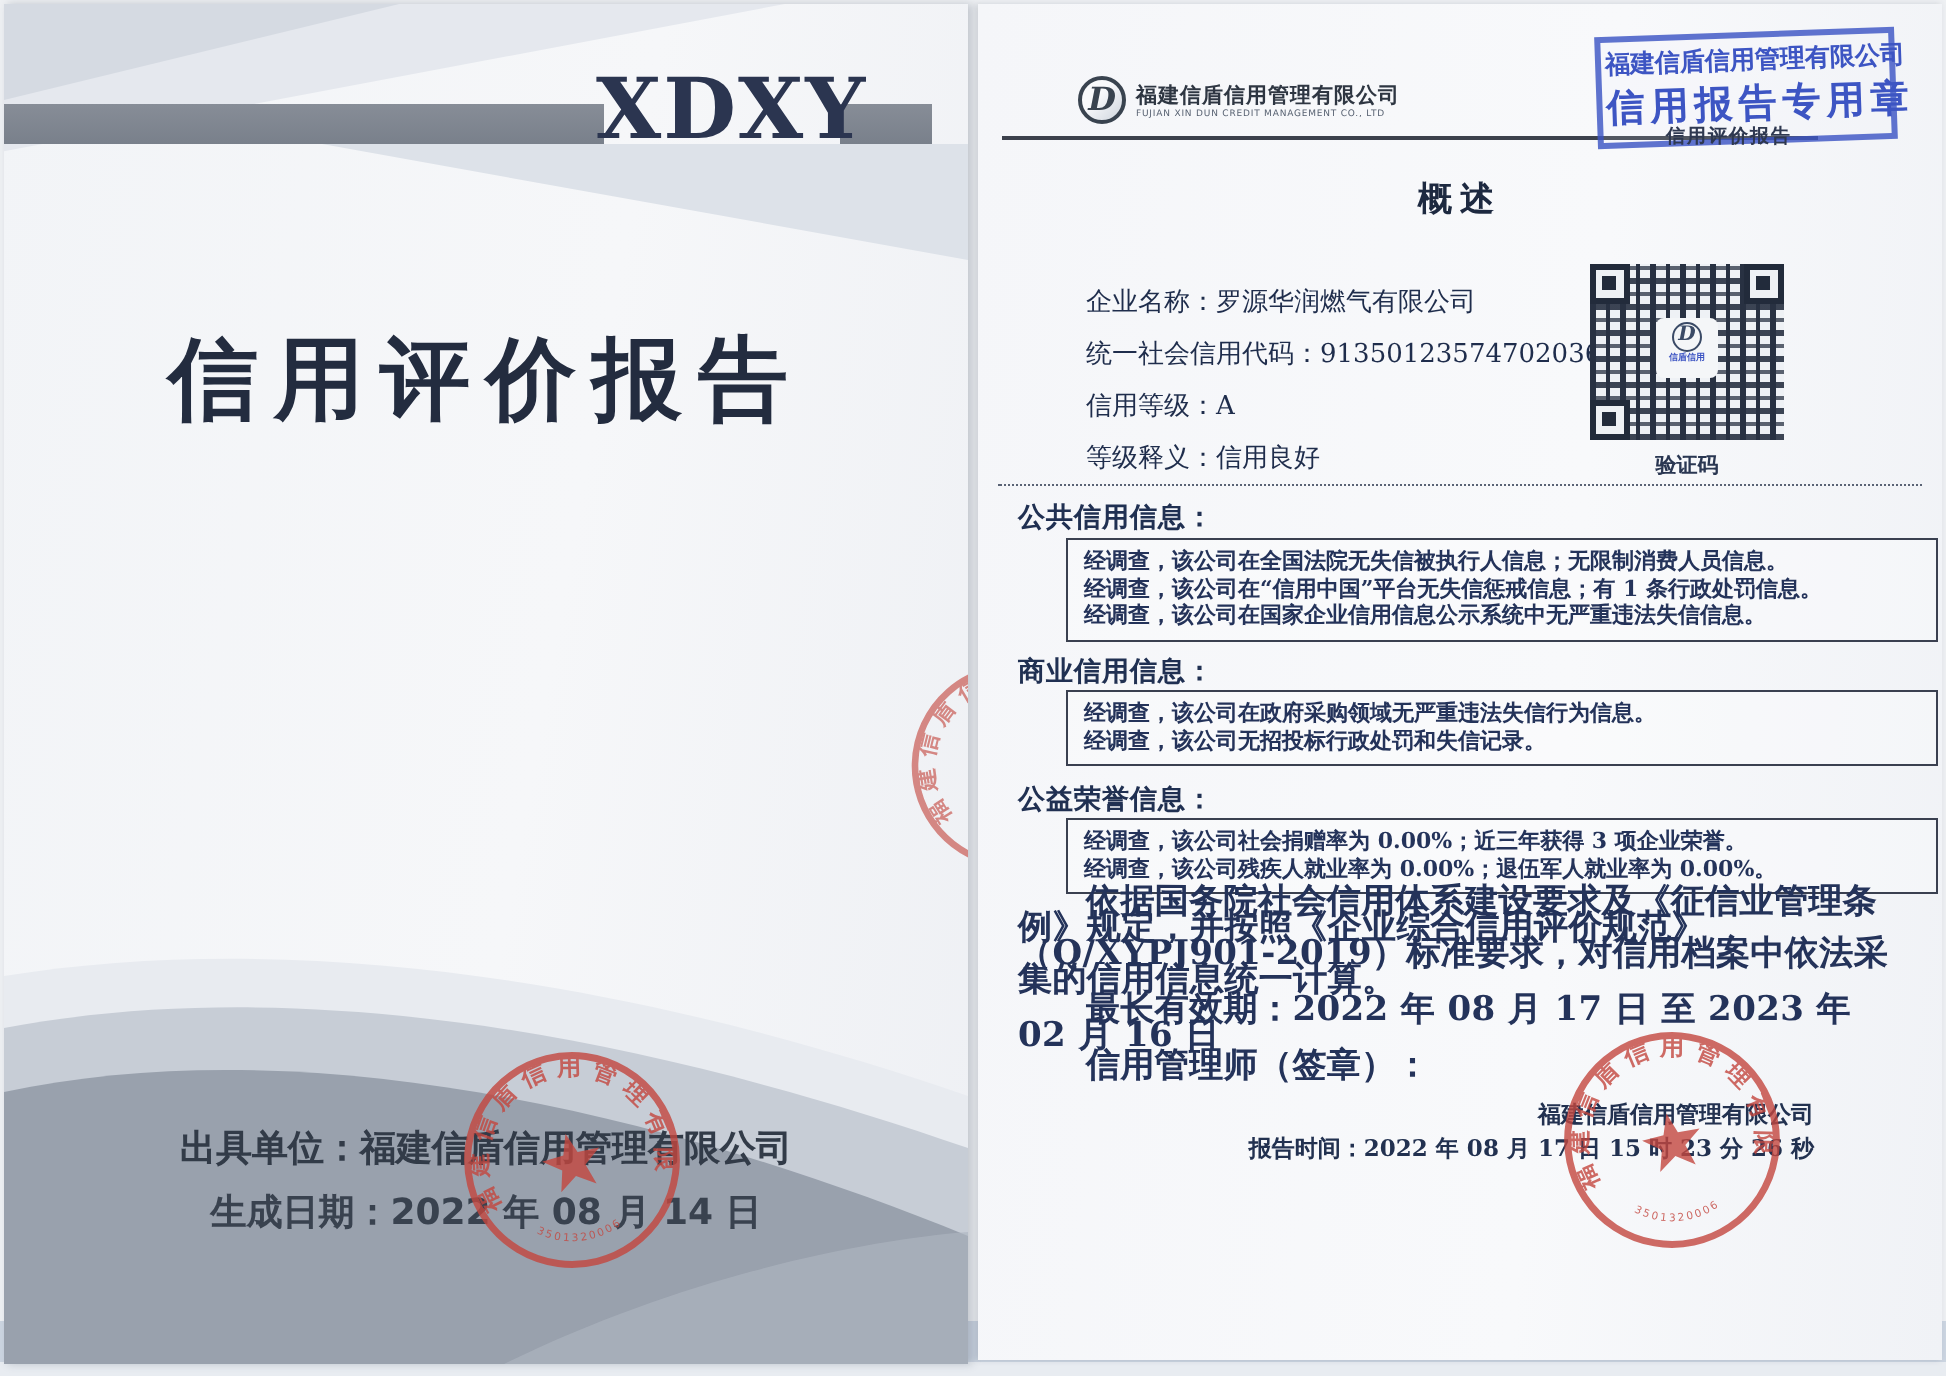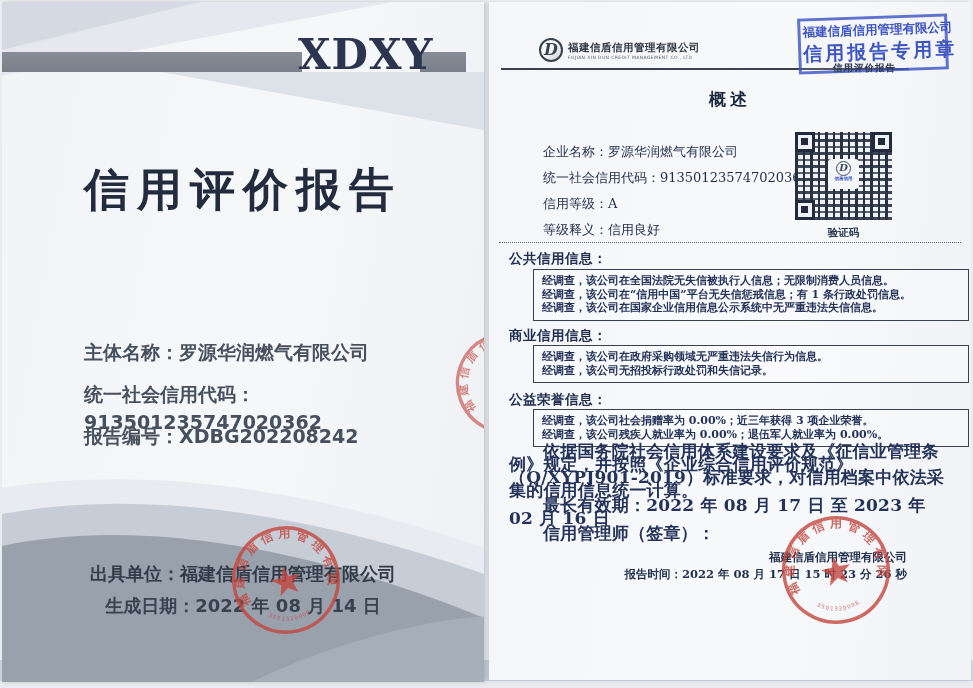--- a/index.html
+++ b/index.html
@@ -133,25 +133,20 @@
   <div class="lp-tri-faint"></div>
   <div class="lp-tri-main"></div>
   <div class="lp-wedge2"></div>
   <div class="lp-wedge1"></div>
   <div class="lp-bar b1"></div>
   <div class="lp-bar b2"></div>
   <div class="lp-xdxy">XDXY</div>
 
   <div class="lp-title">信用评价报告</div>
 
-  <div class="lp-info">
-    <div class="row"><span>主体名称：</span><span>罗源华润燃气有限公司</span></div>
-    <div class="row"><span>统一社会信用代码：</span><span>913501235747020362</span></div>
-    <div class="row"><span>报告编号：</span><span>XDBG202208242</span></div>
-  </div>
 
   <svg class="lp-waves" width="482" height="212" viewBox="0 0 482 212">
     <path d="M0,18 C150,-6 320,22 482,78 L482,212 L0,212 Z" fill="#e8ebf0"></path>
     <path d="M0,44 C150,16 320,48 482,104 L482,212 L0,212 Z" fill="#c7cdd6"></path>
     <path d="M0,76 C150,44 330,86 482,148 L482,212 L0,212 Z" fill="#99a1ad"></path>
     <path d="M250,212 C340,168 430,150 482,146 L482,212 Z" fill="#aeb5c0" opacity=".65"></path>
   </svg>
 
   <div class="lp-footer f1"><span>出具单位：</span><span>福建信盾信用管理有限公司</span></div>
   <div class="lp-footer f2"><span>生成日期：</span><span>2022 年 08 月 14 日</span></div>

